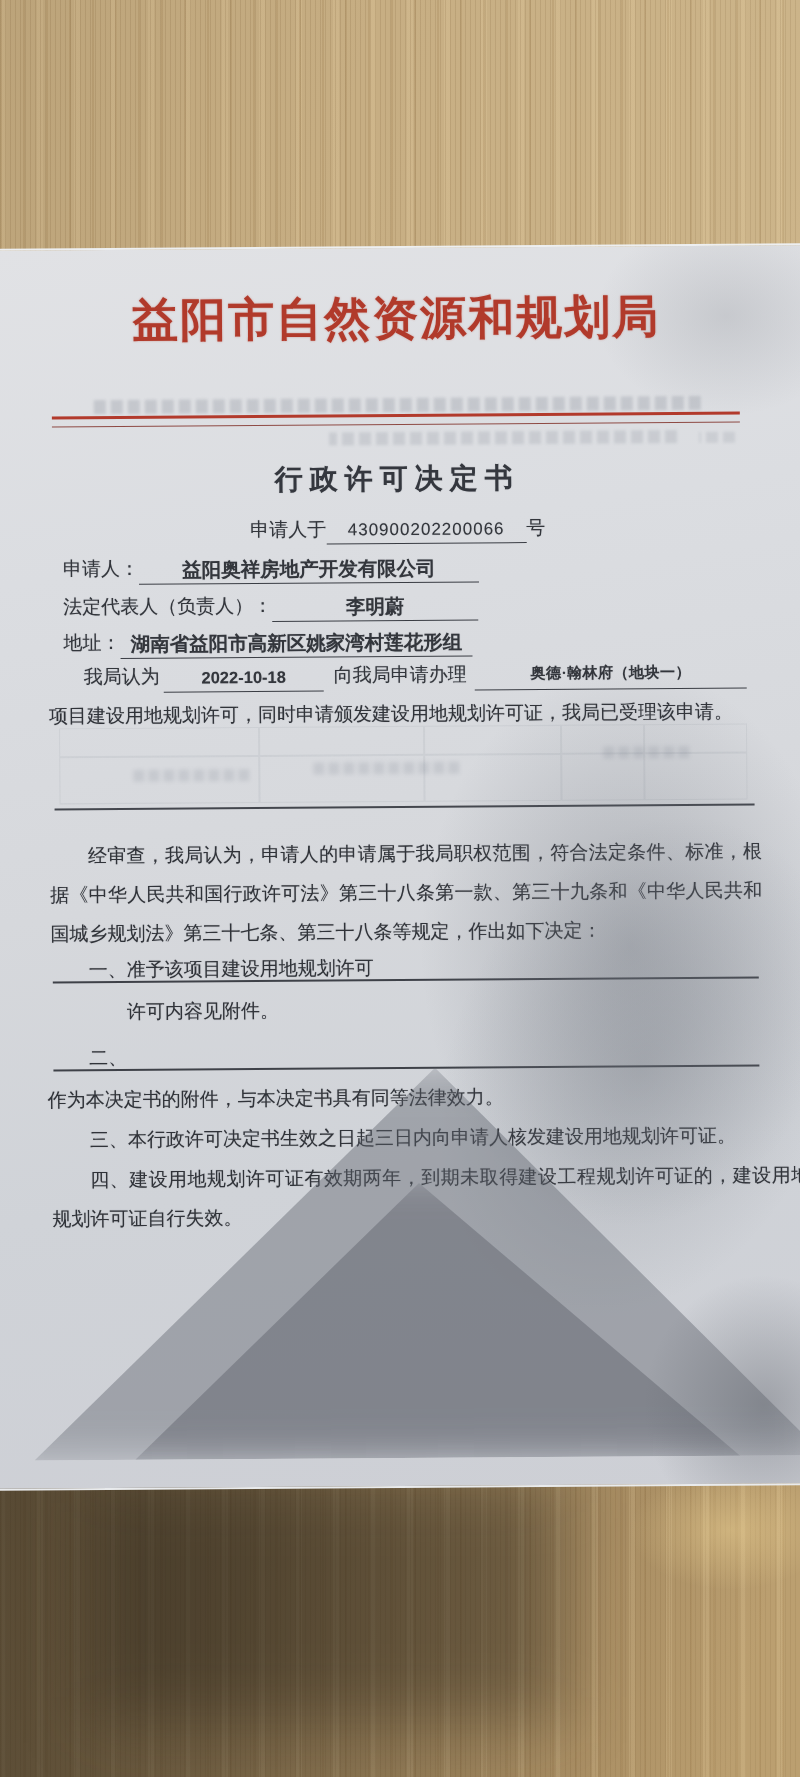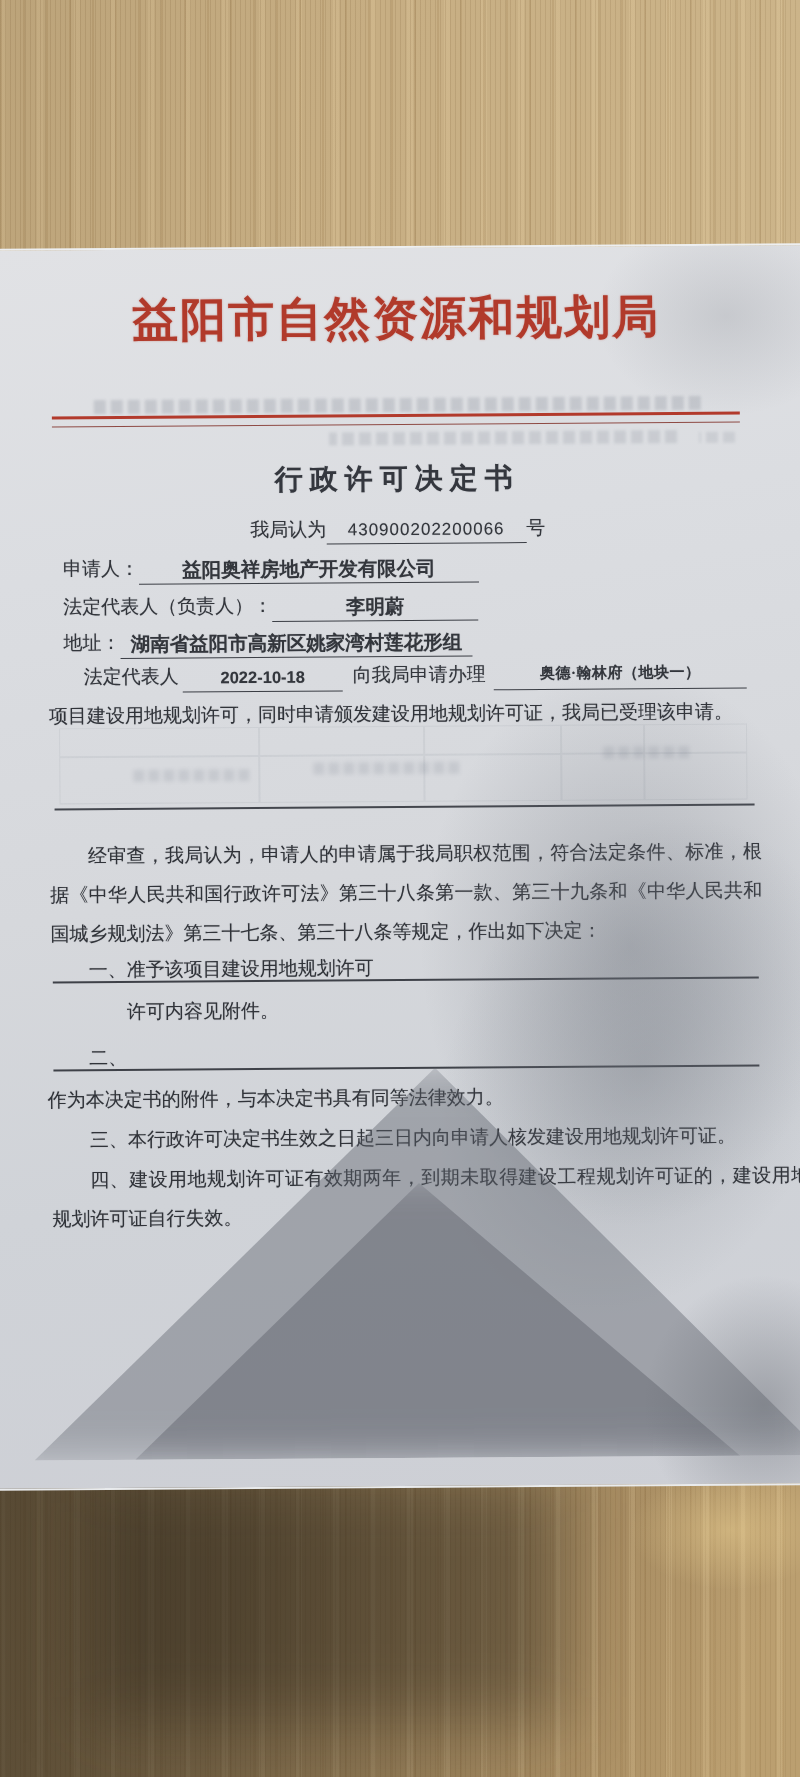--- a/index.html
+++ b/index.html
@@ -103,42 +103,42 @@
   <div class="agency-title">益阳市自然资源和规划局</div>
 
   <div class="bleed b1"></div>
   <div class="red-rule"></div>
   <div class="bleed b2"></div>
   <div class="bleed b3"></div>
 
   <div class="doc-title">行政许可决定书</div>
 
   <div class="num-line">
-    <span class="lbl" style="padding-bottom:2px;">我局认为</span>
+    <span class="lbl" style="padding-bottom:2px;">申请人于</span>
     <span class="uline num-val" style="width:200px;padding-bottom:3px;">430900202200066</span>
     <span class="lbl" style="padding-bottom:2px;">号</span>
   </div>
 
   <div class="row" style="top:306px;">
     <span class="lbl">申请人：</span>
     <span class="uline val" style="width:340px;">益阳奥祥房地产开发有限公司</span>
   </div>
 
   <div class="row" style="top:344px;">
     <span class="lbl">法定代表人（负责人）：</span>
     <span class="uline val" style="width:206px;">李明蔚</span>
   </div>
 
   <div class="row" style="top:380px;">
     <span class="lbl">地址：</span>
     <span class="uline val" style="width:352px;">湖南省益阳市高新区姚家湾村莲花形组</span>
   </div>
 
   <div class="row" style="top:414px;left:105px;right:72px;">
-    <span class="lbl">法定代表人</span>
+    <span class="lbl">我局认为</span>
     <span class="uline date-val" style="width:160px;padding-bottom:4px;margin-left:4px;">2022-10-18</span>
     <span class="lbl" style="margin-left:10px;">向我局申请办理</span>
     <span class="uline project-name" style="flex:1;margin-left:8px;padding-bottom:6px;">奥德·翰林府（地块一）</span>
   </div>
 
   <div class="ptxt" style="top:446px;width:700px;">项目建设用地规划许可，同时申请颁发建设用地规划许可证，我局已受理该申请。</div>
 
   <div class="bleed-table">
     <div class="bcell"></div>
       <div class="bcell"></div>

